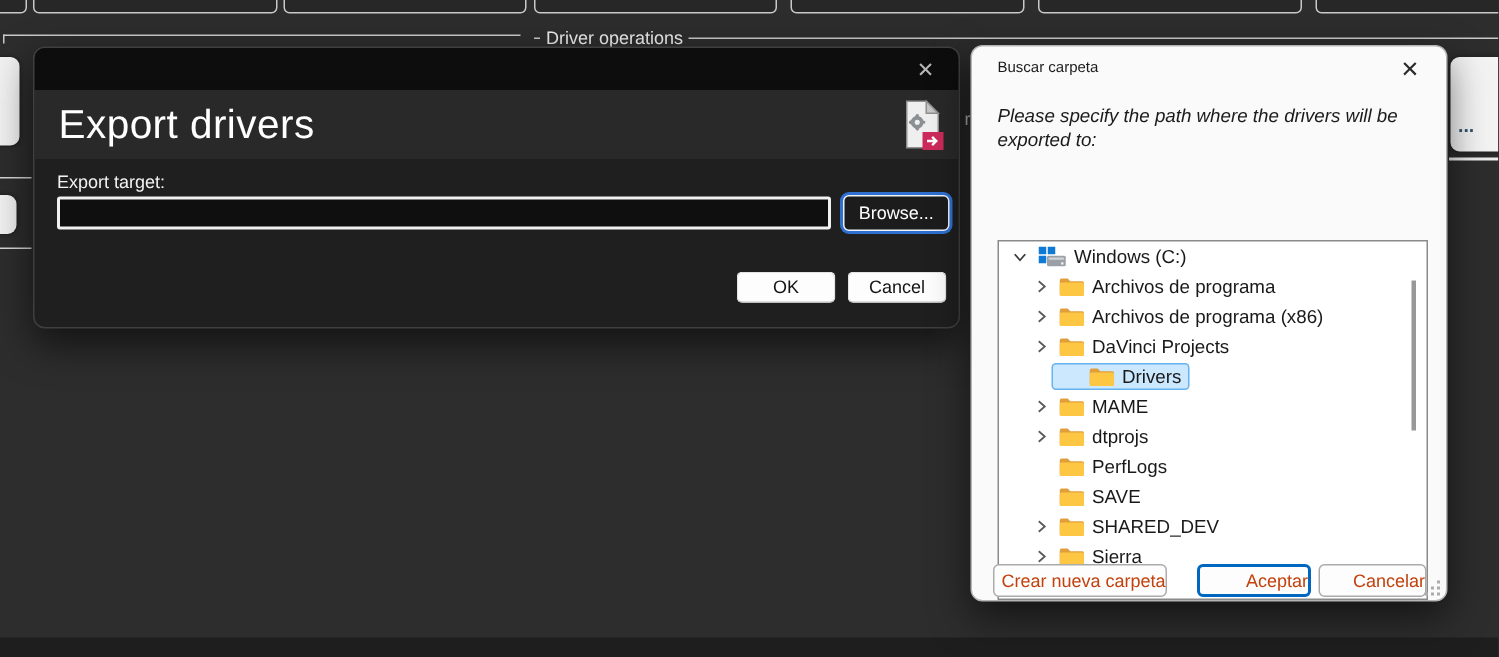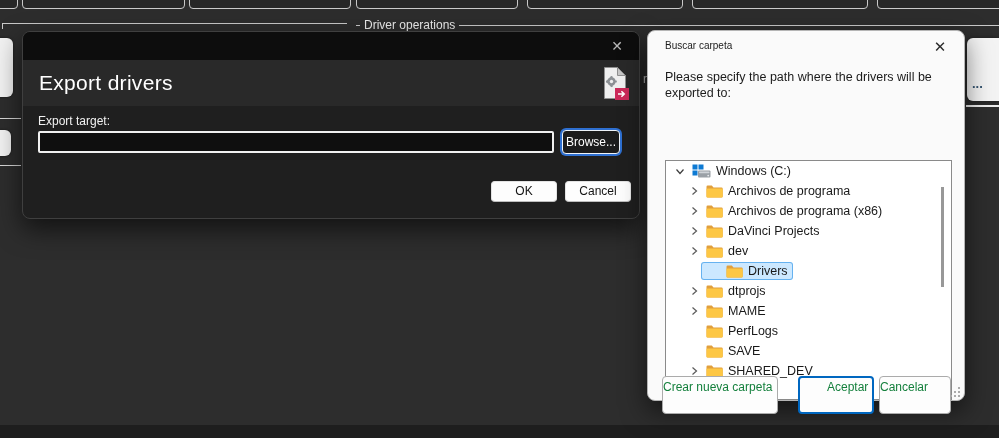--- a/index.html
+++ b/index.html
@@ -25,55 +25,55 @@
   
   #export-dialog { position:absolute; left:22px; top:31px; width:618px; height:188px;
                    background:#1f1f1f; border:1px solid #3f3f3f; border-radius:8px;
                    box-shadow:0 10px 26px rgba(0,0,0,.6); z-index:10; overflow:hidden; }
   #export-dialog .titlebar { position:absolute; left:0; top:0; width:100%; height:28px; background:#0d0d0d; }
   #export-dialog .titlebar .x { position:absolute; right:12px; top:4px; width:20px; height:20px;
                                 color:#b8b8b8; font-size:14px; font-weight:300; text-align:center;
                                 line-height:20px; cursor:default; }
   #export-dialog .header { position:absolute; left:0; top:28px; width:100%; height:46px; background:#292929; }
   #export-dialog .header .title { position:absolute; left:16px; top:0; line-height:46px;
-                                  font-size:21px; font-weight:300; letter-spacing:.3px; color:#ffffff; }
+                                  font-size:27px; font-weight:300; letter-spacing:.3px; color:#ffffff; }
   #export-dialog .header .hicon { position:absolute; right:9px; top:5px; }
   #export-dialog .lbl { position:absolute; left:15px; top:82px; font-size:12px; color:#f2f2f2; }
   #export-dialog input { position:absolute; left:15px; top:99px; width:516px; height:22px;
                          background:#0f0f0f; border:2px solid #f0f0f0; border-radius:2px;
                          color:#fff; font-size:12px; padding:0 5px; outline:none; }
   .dk-btn { position:absolute; font-size:12px; text-align:center; border-radius:4px; cursor:default; }
-  #browse-btn { left:539px; top:98px; width:58px; height:24px; background:#1c1c1c; color:#ffffff;
+  #browse-btn { left:539px; top:98px; width:71px; height:24px; background:#1c1c1c; color:#ffffff;
                 border:1px solid #eef3f8; box-shadow:0 0 0 2px #2e6fd0; line-height:22px; }
   .lt-btn { background:#fdfdfd; color:#141414; border:1px solid #e3e3e3; border-bottom-color:#bdbdbd;
             line-height:19px; }
   #ok-btn { left:468px; top:149px; width:66px; height:21px; }
   #cancel-btn { left:542px; top:149px; width:66px; height:21px; }
 
   
   #browse-dialog { position:absolute; left:647px; top:30px; width:318px; height:371px;
                    background:#fafafa; border:1px solid #b5b5b5; border-radius:8px;
                    box-shadow:0 10px 26px rgba(0,0,0,.55); z-index:20; color:#1b1b1b; }
   #browse-dialog .btitle { position:absolute; left:17px; top:9px; font-size:10px; }
   #browse-dialog .bx { position:absolute; right:13px; top:5px; width:22px; height:22px; text-align:center;
                        line-height:22px; font-size:15px; font-weight:300; color:#2b2b2b; cursor:default; }
   #browse-dialog .instr { position:absolute; left:17px; top:38px; width:294px;
-                          font-size:12.5px; line-height:1.3; color:#1b1b1b; }
+                          font-size:12.5px; line-height:1.3; color:#1b1b1b;font-style:italic; }
   #tree { position:absolute; left:17px; top:87px; width:287px; height:240px; background:#ffffff;
           border:1px solid #8a8a8a; overflow:hidden;margin-top:42px; }
   .tree-row { position:relative; display:flex; align-items:center; height:20px; }
   .tree-row.lvl0 { padding-left:6px; }
   .tree-row.lvl1 { padding-left:20px; }
   .expander { width:16px; height:16px; display:flex; align-items:center; justify-content:center; flex:0 0 16px; }
   .titem { display:flex; align-items:center; gap:5px; padding:1px 4px; border-radius:2px; }
   .titem .tlabel { font-size:12.5px; color:#191919; white-space:nowrap; }
   .tree-row.selected .titem { background:#cce8ff; box-shadow:0 0 0 1px #66b2f0;padding-left:24px; }
   #tree-scroll-thumb { position:absolute; right:7px; top:26px; width:3px; height:100px; background:#989898; }
-  .bd-btn { position:absolute; top:345px; height:38px; background:#fdfdfd; border:1px solid #ababab;
-            border-radius:4px; font-size:12px; color:#15803d; text-align:left; line-height:20px; cursor:default; }
+  .bd-btn { position:absolute; top:345px; height:22px; background:#fdfdfd; border:1px solid #ababab;
+            border-radius:4px; font-size:12px; color:#c2410c; text-align:right; line-height:20px; cursor:default; }
   #new-folder-btn { left:14px; width:116px; }
   #accept-btn { left:150px; width:76px; border:2px solid #0067c0; line-height:18px;padding-left:27px; }
   #cancel2-btn { left:231px; width:72px; }
   #grip { position:absolute; right:4px; bottom:3px; width:10px; height:10px; }
   #grip i { position:absolute; width:2px; height:2px; background:#ababab; }
 </style>
 </head>
 <body>
 
 <div id="screen">
@@ -204,36 +204,20 @@
           <span class="titem">
             <span style="display: flex;">
               <svg width="17" height="13" viewBox="0 0 17 13">
                 <path d="M0.5 1.8 a1.2 1.2 0 0 1 1.2 -1.2 h4.1 l1.7 1.9 h8 a1.2 1.2 0 0 1 1.2 1.2 v7.5 a1.2 1.2 0 0 1 -1.2 1.2 h-13.8 a1.2 1.2 0 0 1 -1.2 -1.2 z" fill="#e19f3c"></path>
                 <rect x="0.5" y="3.4" width="16.2" height="9" rx="1.2" fill="#fdc744"></rect>
               </svg>
             </span>
             <span class="tlabel">DaVinci Projects</span>
           </span>
         </div>
-        <div class="tree-row lvl1">
-          <span class="expander">
-            <svg width="9" height="10" viewBox="0 0 9 10">
-              <path d="M2.5 1.5 l4 3.5 -4 3.5" stroke="#5a5a5a" stroke-width="1.2" fill="none"></path>
-            </svg>
-          </span>
-          <span class="titem">
-            <span style="display: flex;">
-              <svg width="17" height="13" viewBox="0 0 17 13">
-                <path d="M0.5 1.8 a1.2 1.2 0 0 1 1.2 -1.2 h4.1 l1.7 1.9 h8 a1.2 1.2 0 0 1 1.2 1.2 v7.5 a1.2 1.2 0 0 1 -1.2 1.2 h-13.8 a1.2 1.2 0 0 1 -1.2 -1.2 z" fill="#e19f3c"></path>
-                <rect x="0.5" y="3.4" width="16.2" height="9" rx="1.2" fill="#fdc744"></rect>
-              </svg>
-            </span>
-            <span class="tlabel">dev</span>
-          </span>
-        </div>
         <div class="tree-row lvl1 selected">
           <span class="expander"></span>
           <span class="titem">
             <span style="display: flex;">
               <svg width="17" height="13" viewBox="0 0 17 13">
                 <path d="M0.5 1.8 a1.2 1.2 0 0 1 1.2 -1.2 h4.1 l1.7 1.9 h8 a1.2 1.2 0 0 1 1.2 1.2 v7.5 a1.2 1.2 0 0 1 -1.2 1.2 h-13.8 a1.2 1.2 0 0 1 -1.2 -1.2 z" fill="#e19f3c"></path>
                 <rect x="0.5" y="3.4" width="16.2" height="9" rx="1.2" fill="#fdc744"></rect>
               </svg>
             </span>
             <span class="tlabel">Drivers</span>
@@ -245,37 +229,37 @@
               <path d="M2.5 1.5 l4 3.5 -4 3.5" stroke="#5a5a5a" stroke-width="1.2" fill="none"></path>
             </svg>
           </span>
           <span class="titem">
             <span style="display: flex;">
               <svg width="17" height="13" viewBox="0 0 17 13">
                 <path d="M0.5 1.8 a1.2 1.2 0 0 1 1.2 -1.2 h4.1 l1.7 1.9 h8 a1.2 1.2 0 0 1 1.2 1.2 v7.5 a1.2 1.2 0 0 1 -1.2 1.2 h-13.8 a1.2 1.2 0 0 1 -1.2 -1.2 z" fill="#e19f3c"></path>
                 <rect x="0.5" y="3.4" width="16.2" height="9" rx="1.2" fill="#fdc744"></rect>
               </svg>
             </span>
+            <span class="tlabel">MAME</span>
+          </span>
+        </div>
+        <div class="tree-row lvl1">
+          <span class="expander">
+            <svg width="9" height="10" viewBox="0 0 9 10">
+              <path d="M2.5 1.5 l4 3.5 -4 3.5" stroke="#5a5a5a" stroke-width="1.2" fill="none"></path>
+            </svg>
+          </span>
+          <span class="titem">
+            <span style="display: flex;">
+              <svg width="17" height="13" viewBox="0 0 17 13">
+                <path d="M0.5 1.8 a1.2 1.2 0 0 1 1.2 -1.2 h4.1 l1.7 1.9 h8 a1.2 1.2 0 0 1 1.2 1.2 v7.5 a1.2 1.2 0 0 1 -1.2 1.2 h-13.8 a1.2 1.2 0 0 1 -1.2 -1.2 z" fill="#e19f3c"></path>
+                <rect x="0.5" y="3.4" width="16.2" height="9" rx="1.2" fill="#fdc744"></rect>
+              </svg>
+            </span>
             <span class="tlabel">dtprojs</span>
-          </span>
-        </div>
-        <div class="tree-row lvl1">
-          <span class="expander">
-            <svg width="9" height="10" viewBox="0 0 9 10">
-              <path d="M2.5 1.5 l4 3.5 -4 3.5" stroke="#5a5a5a" stroke-width="1.2" fill="none"></path>
-            </svg>
-          </span>
-          <span class="titem">
-            <span style="display: flex;">
-              <svg width="17" height="13" viewBox="0 0 17 13">
-                <path d="M0.5 1.8 a1.2 1.2 0 0 1 1.2 -1.2 h4.1 l1.7 1.9 h8 a1.2 1.2 0 0 1 1.2 1.2 v7.5 a1.2 1.2 0 0 1 -1.2 1.2 h-13.8 a1.2 1.2 0 0 1 -1.2 -1.2 z" fill="#e19f3c"></path>
-                <rect x="0.5" y="3.4" width="16.2" height="9" rx="1.2" fill="#fdc744"></rect>
-              </svg>
-            </span>
-            <span class="tlabel">MAME</span>
           </span>
         </div>
         <div class="tree-row lvl1">
           <span class="expander"></span>
           <span class="titem">
             <span style="display: flex;">
               <svg width="17" height="13" viewBox="0 0 17 13">
                 <path d="M0.5 1.8 a1.2 1.2 0 0 1 1.2 -1.2 h4.1 l1.7 1.9 h8 a1.2 1.2 0 0 1 1.2 1.2 v7.5 a1.2 1.2 0 0 1 -1.2 1.2 h-13.8 a1.2 1.2 0 0 1 -1.2 -1.2 z" fill="#e19f3c"></path>
                 <rect x="0.5" y="3.4" width="16.2" height="9" rx="1.2" fill="#fdc744"></rect>
               </svg>

